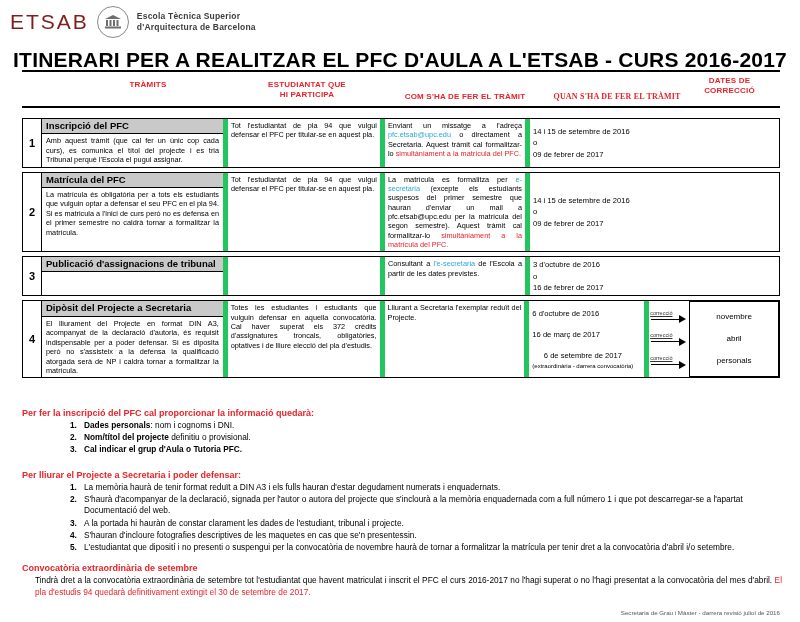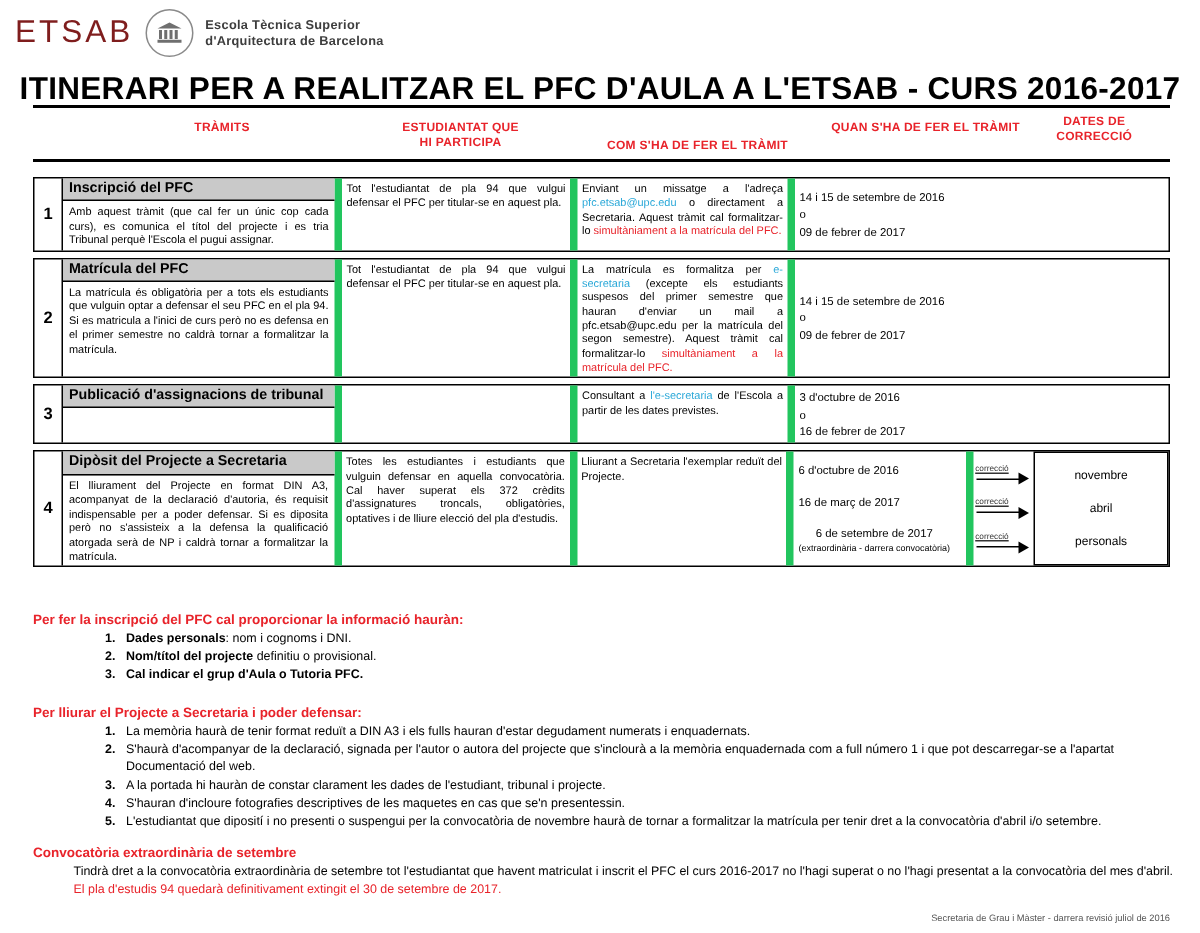--- a/index.html
+++ b/index.html
@@ -54,21 +54,21 @@
   .arrow-item .shaft{position:absolute;left:1px;top:8px;width:30px;height:1px;background:#000;}
   .arrow-item .tip{position:absolute;left:29px;top:4.5px;width:0;height:0;border-left:7px solid #000;border-top:4px solid transparent;border-bottom:4px solid transparent;}
 
   
   .blk{position:absolute;left:22px;width:760px;}
   .blk h4{margin:0 0 2px 0;color:#e8232a;font-size:9px;font-weight:bold;}
   .blk ol{margin:0;padding-left:0;list-style:none;}
   .blk li{font-size:8.3px;line-height:1.35;margin-bottom:1px;position:relative;padding-left:14px;}
   .blk li .n{position:absolute;left:0;font-weight:bold;}
   .b{font-weight:bold;}
-  .para{font-size:8.3px;line-height:1.4;margin-left:27px;text-align:justify;}
+  .para{font-size:8.3px;line-height:1.4;margin-left:13px;text-align:justify;}
   .footer{position:absolute;right:20px;bottom:6px;font-size:6.2px;color:#555;}
 </style>
 </head>
 <body>
 
 <div class="logo-bar">
   <span class="logo-word">ETSAB</span>
   <span class="logo-mark">
     <svg width="20" height="16" viewBox="0 0 20 16" aria-hidden="true">
       <polygon points="10,1 18,5 2,5" fill="#6f6f6f"></polygon>
@@ -88,21 +88,21 @@
 <div class="main-title">ITINERARI PER A REALITZAR EL PFC D'AULA A L'ETSAB - CURS 2016-2017</div>
 <div class="title-rule"></div>
 
 <div class="colhead">
   <div class="ch" style="left:46px;width:160px;top:4px;">TRÀMITS</div>
   <div class="ch" style="left:200px;width:170px;top:4px;">
     <span>ESTUDIANTAT QUE</span><br>
     <span>HI PARTICIPA</span>
   </div>
   <div class="ch" style="left:358px;width:170px;top:16px;">COM S'HA DE FER EL TRÀMIT</div>
-  <div class="ch" style="left:505px;width:180px;top:4px;">QUAN S'HA DE FER EL TRÀMIT</div>
+  <div class="ch" style="left:505px;width:180px;top:16px;font-family:Liberation Serif, serif;">QUAN S'HA DE FER EL TRÀMIT</div>
   <div class="ch" style="left:660px;width:95px;top:0px;">
     <span>DATES DE</span><br>
     <span>CORRECCIÓ</span>
   </div>
 </div>
 <div class="head-rule"></div>
 
 <div class="tbl">
 
   <div class="row">
@@ -193,21 +193,21 @@
     </div>
     <div class="cell c-dates" style="border:1.5px solid #000;">
       <div>novembre</div>
       <div>abril</div>
       <div>personals</div>
     </div>
   </div>
 </div>
 
 <div class="blk" style="top:408px;">
-  <h4>Per fer la inscripció del PFC cal proporcionar la informació hauràn:</h4>
+  <h4>Per fer la inscripció del PFC cal proporcionar la informació quedarà:</h4>
   <ol style="margin-left:48px;">
     <li><span class="n">1.</span><span class="b">Dades personals</span><span>: nom i cognoms i DNI.</span></li>
     <li><span class="n">2.</span><span class="b">Nom/títol del projecte</span><span> definitiu o provisional.</span></li>
     <li><span class="n">3.</span><span class="b">Cal indicar el grup d'Aula o Tutoria PFC.</span><span></span></li>
   </ol>
 </div>
 
 <div class="blk" style="top:470px;">
   <h4>Per lliurar el Projecte a Secretaria i poder defensar:</h4>
   <ol style="margin-left:48px;">

